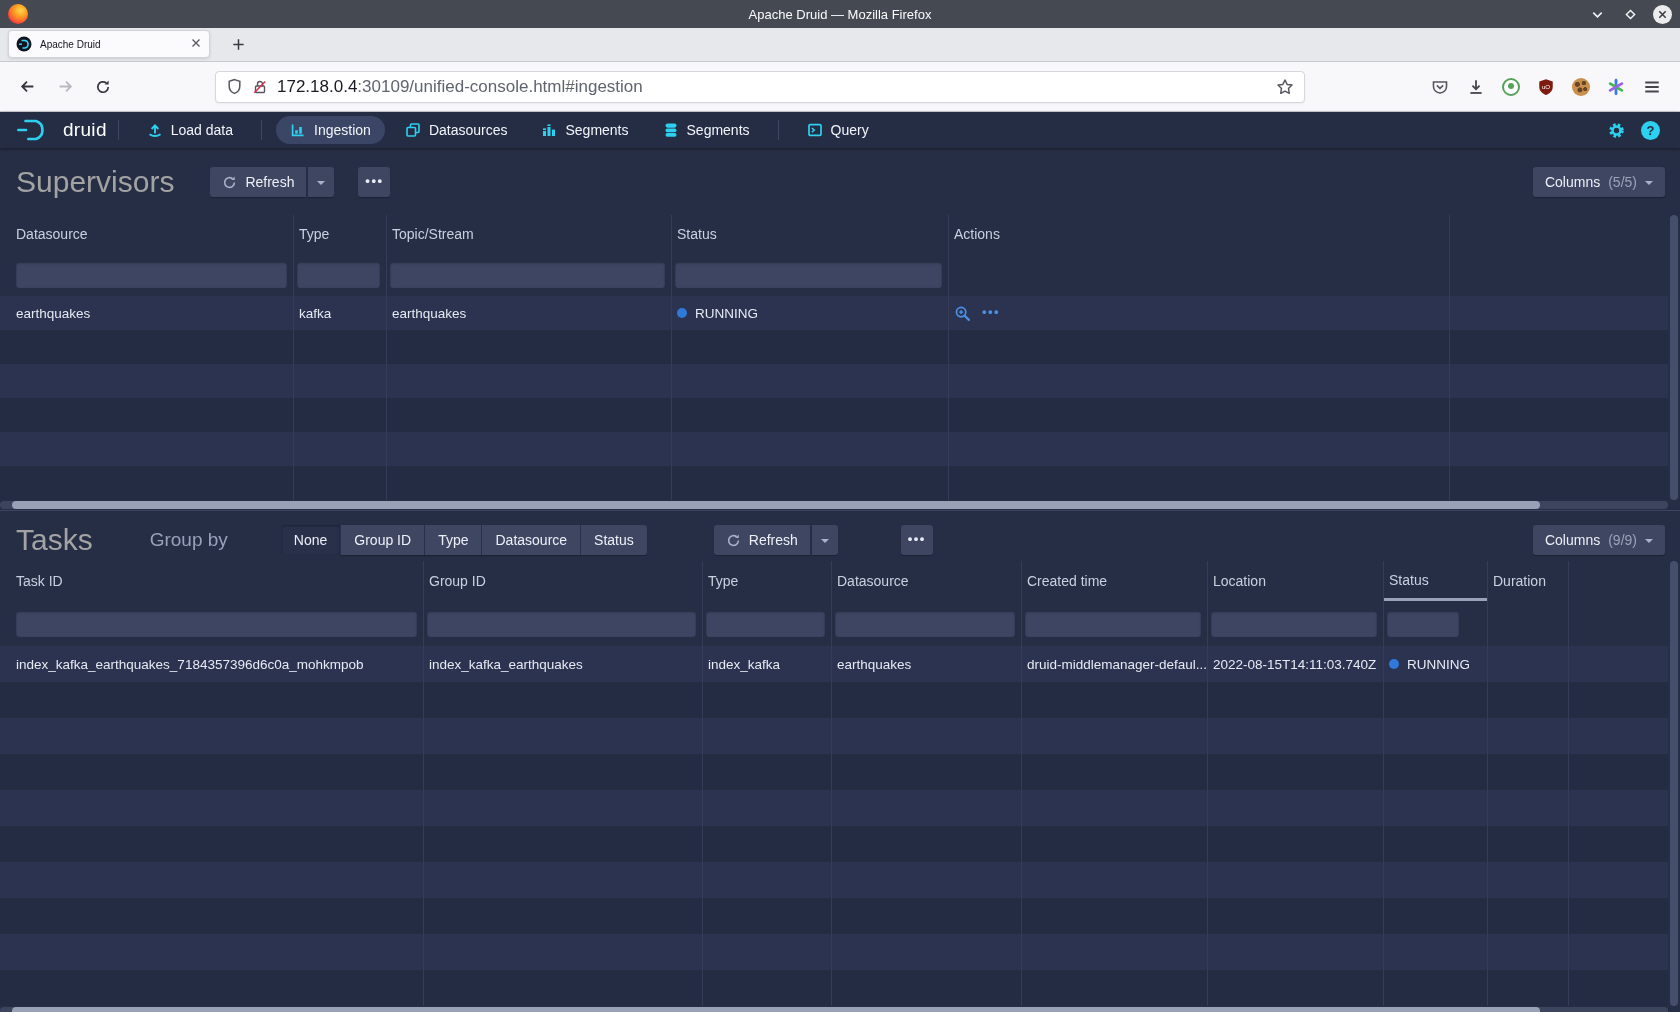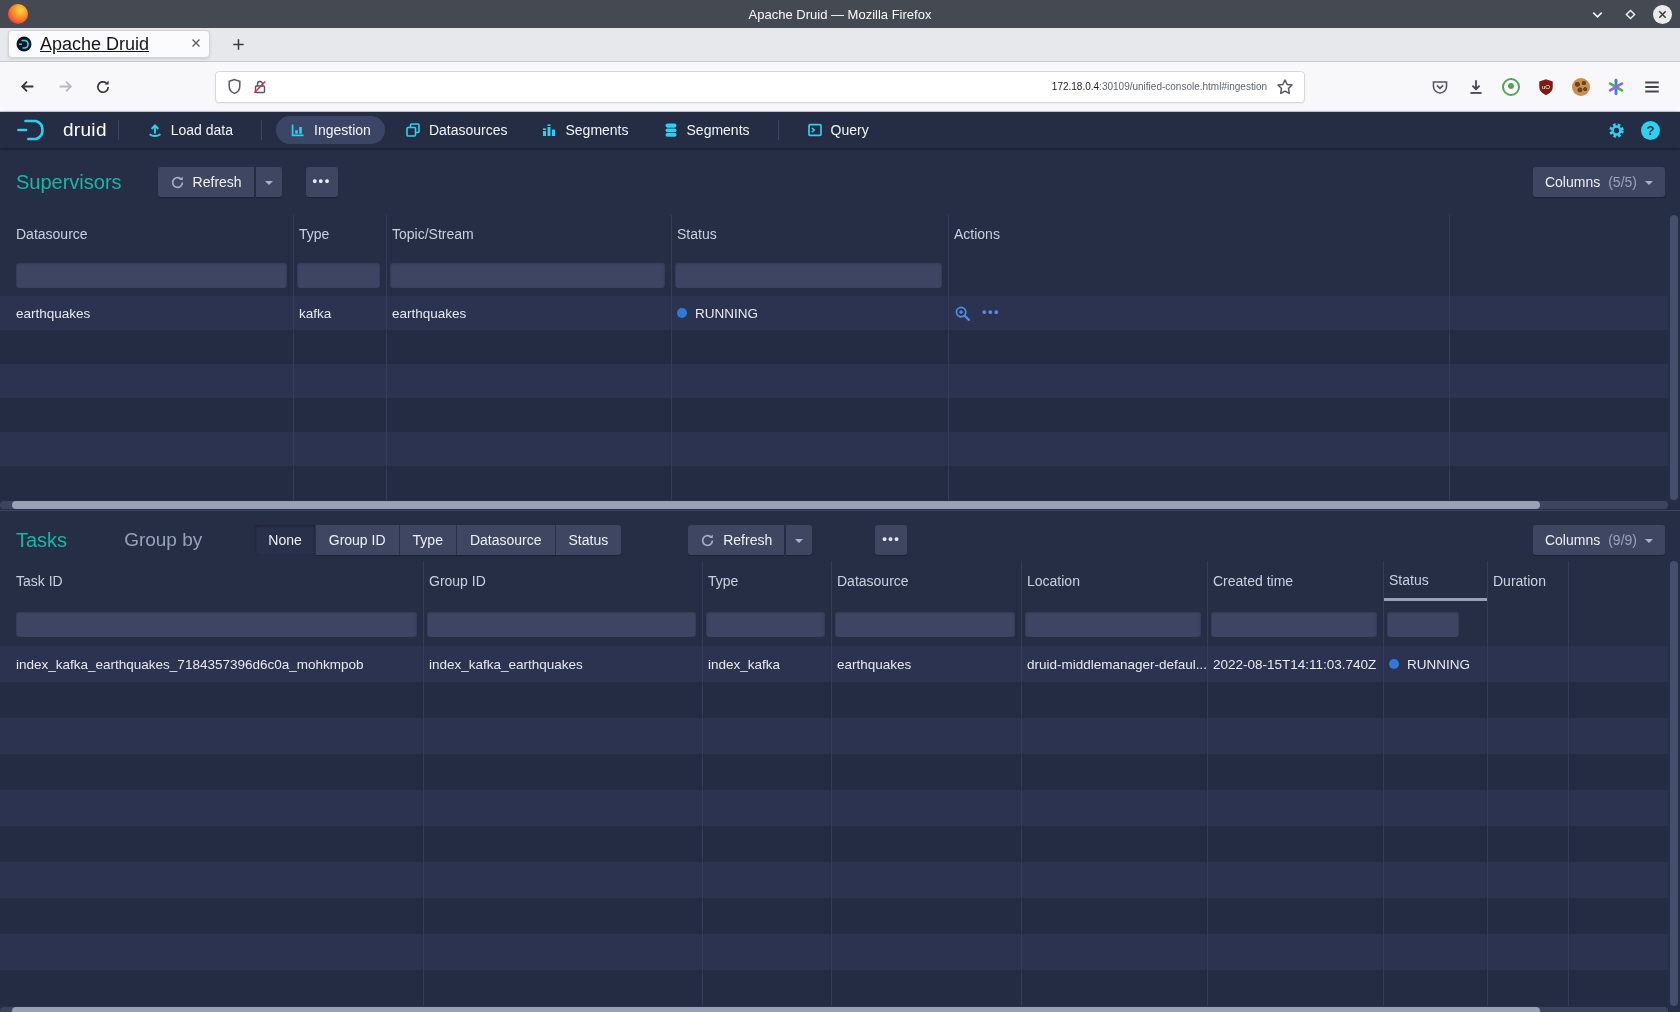--- a/index.html
+++ b/index.html
@@ -13,30 +13,30 @@
     background: radial-gradient(circle at 62% 32%, #ffd24a 4%, #ff9a1f 36%, #ff5d36 62%, #d8202f 86%, #b5121b 100%); }
   .win-title { position:absolute; left:0; right:0; text-align:center; color:#fbfbfe; font-size:13px; }
   .win-controls { position:absolute; right:8px; top:0; height:28px; display:flex; align-items:center; gap:13px; }
   .winbtn { width:20px; height:20px; display:flex; align-items:center; justify-content:center; }
   .close-circle { width:19px; height:19px; border-radius:50%; background:#ececef; display:flex; align-items:center; justify-content:center; }
 
   
   .tabbar { height:34px; background:#e7e8ec; border-bottom:1px solid #c9c9cf; display:flex; align-items:flex-end; padding-left:8px; }
   .tab { width:202px; height:28px; margin-bottom:3px; background:#fbfbfd; border:1px solid #d2d2d8; border-radius:4px;
     display:flex; align-items:center; gap:8px; padding:0 7px; box-shadow:0 1px 3px rgba(0,0,0,.12); }
-  .tab-title { flex:1; font-size:18px; color:#15141a; white-space:nowrap; overflow:hidden;text-decoration:underline; }
+  .tab-title { flex:1; font-size:10px; color:#15141a; white-space:nowrap; overflow:hidden; }
   .newtab { width:28px; height:28px; margin:0 0 3px 14px; display:flex; align-items:center; justify-content:center; border-radius:4px; }
 
   
   .toolbar { height:50px; background:#f8f8fa; border-bottom:1px solid #d0d0d6; display:flex; align-items:center; padding:0 12px; }
   .navbtn { width:30px; height:30px; display:flex; align-items:center; justify-content:center; border-radius:4px; flex:0 0 auto; }
   .navbtn + .navbtn { margin-left:8px; }
   .urlbar { margin-left:97px; width:1090px; height:32px; background:#ffffff; border:1px solid #d6d6dd; border-radius:4px;
     display:flex; align-items:center; padding:0 10px; gap:9px; box-shadow:0 1px 2px rgba(0,0,0,.05); }
-  .url-text { font-size:10px; white-space:nowrap; overflow:hidden; flex:1;text-align:right; }
+  .url-text { font-size:17px; white-space:nowrap; overflow:hidden; flex:1; }
   .url-host { color:#1a1a22; }
   .url-path { color:#5f646e; }
   .tb-icons { margin-left:auto; display:flex; align-items:center; gap:16px; padding-right:6px; }
   .tb-ic { width:20px; height:20px; display:flex; align-items:center; justify-content:center; }
   .ext-green { width:18px; height:18px; border-radius:50%; background:#fff; border:2.5px solid #57a15a; position:relative; }
   .ext-green::after { content:""; position:absolute; left:3.5px; top:3.5px; width:6px; height:6px; border-radius:50%; background:#57a15a; }
   .cookie { width:18px; height:18px; border-radius:50%;
     background: radial-gradient(circle at 30% 35%, #6b4423 2.2px, transparent 2.8px),
                 radial-gradient(circle at 66% 28%, #6b4423 1.9px, transparent 2.5px),
                 radial-gradient(circle at 44% 66%, #6b4423 2.2px, transparent 2.8px),
@@ -53,21 +53,21 @@
   .dnav-right { margin-left:auto; display:flex; align-items:center; gap:15px; padding-right:4px; }
   .help-circle { width:19px; height:19px; border-radius:50%; background:#2ed0f0; color:#242d44; font-size:13px; font-weight:bold; display:flex; align-items:center; justify-content:center; }
 
   
   .content { position:relative; height:864px; background:#262e46; }
   .view { position:absolute; left:0; right:0; }
   .sup-view { top:0; height:362px; }
   .tasks-view { top:362px; bottom:0; border-top:1px solid #3c445f; }
 
   .view-head { position:absolute; top:12px; left:0; right:0; height:44px; display:flex; align-items:center; padding:0 15px 0 16px; }
-  .vtitle { font-size:20px; font-weight:500; color:#14b8a6; }
+  .vtitle { font-size:30px; font-weight:500; color:#a3a3a3; }
   .btn { height:30px; background:#3e4662; color:#edf0f7; font-size:14px; border-radius:3px; display:inline-flex; align-items:center; gap:8px; padding:0 12px; box-shadow:0 1px 1px rgba(0,0,0,.25); white-space:nowrap; }
   .btn-group { display:flex; }
   .btn-group .btn:first-child { border-radius:3px 0 0 3px;margin-left:12px; }
   .btn-group .btn:last-child { border-radius:0 3px 3px 0; margin-left:2px; padding:0 9px; }
   .more-btn { width:32px; justify-content:center; padding:0; }
   .more-dots { color:#e8ecf4; font-weight:bold; letter-spacing:1.5px; font-size:13px; position:relative; top:-2px; }
   .caret { width:0; height:0; border:4.5px solid transparent; border-top-color:#a9b3c8; position:relative; top:2.5px; }
   .dim { color:#9aa4ba; }
   .seg { display:flex; margin-right:16px; }
   .seg .btn { border-radius:0; border-right:1px solid #2b3350; padding:0 13px;text-align:right; }
@@ -423,22 +423,22 @@
           <div class="cl" style="left:1021px"></div>
         <div class="cl" style="left:1207px"></div>
           <div class="cl" style="left:1383px"></div>
         <div class="cl" style="left:1487px"></div>
           <div class="cl" style="left:1568px"></div>
         <div class="thead">
           <div class="th">Task ID</div>
           <div class="th">Group ID</div>
           <div class="th">Type</div>
           <div class="th">Datasource</div>
+          <div class="th">Created time</div>
           <div class="th">Location</div>
-          <div class="th">Created time</div>
           <div class="th sort">Status</div>
           <div class="th">Duration</div>
           <div></div>
         </div>
         <div class="tfilter">
           <div><input class="fin" style=""></div>
           <div><input class="fin" style=""></div>
           <div><input class="fin" style=""></div>
           <div><input class="fin" style=""></div>
           <div><input class="fin" style=""></div>

